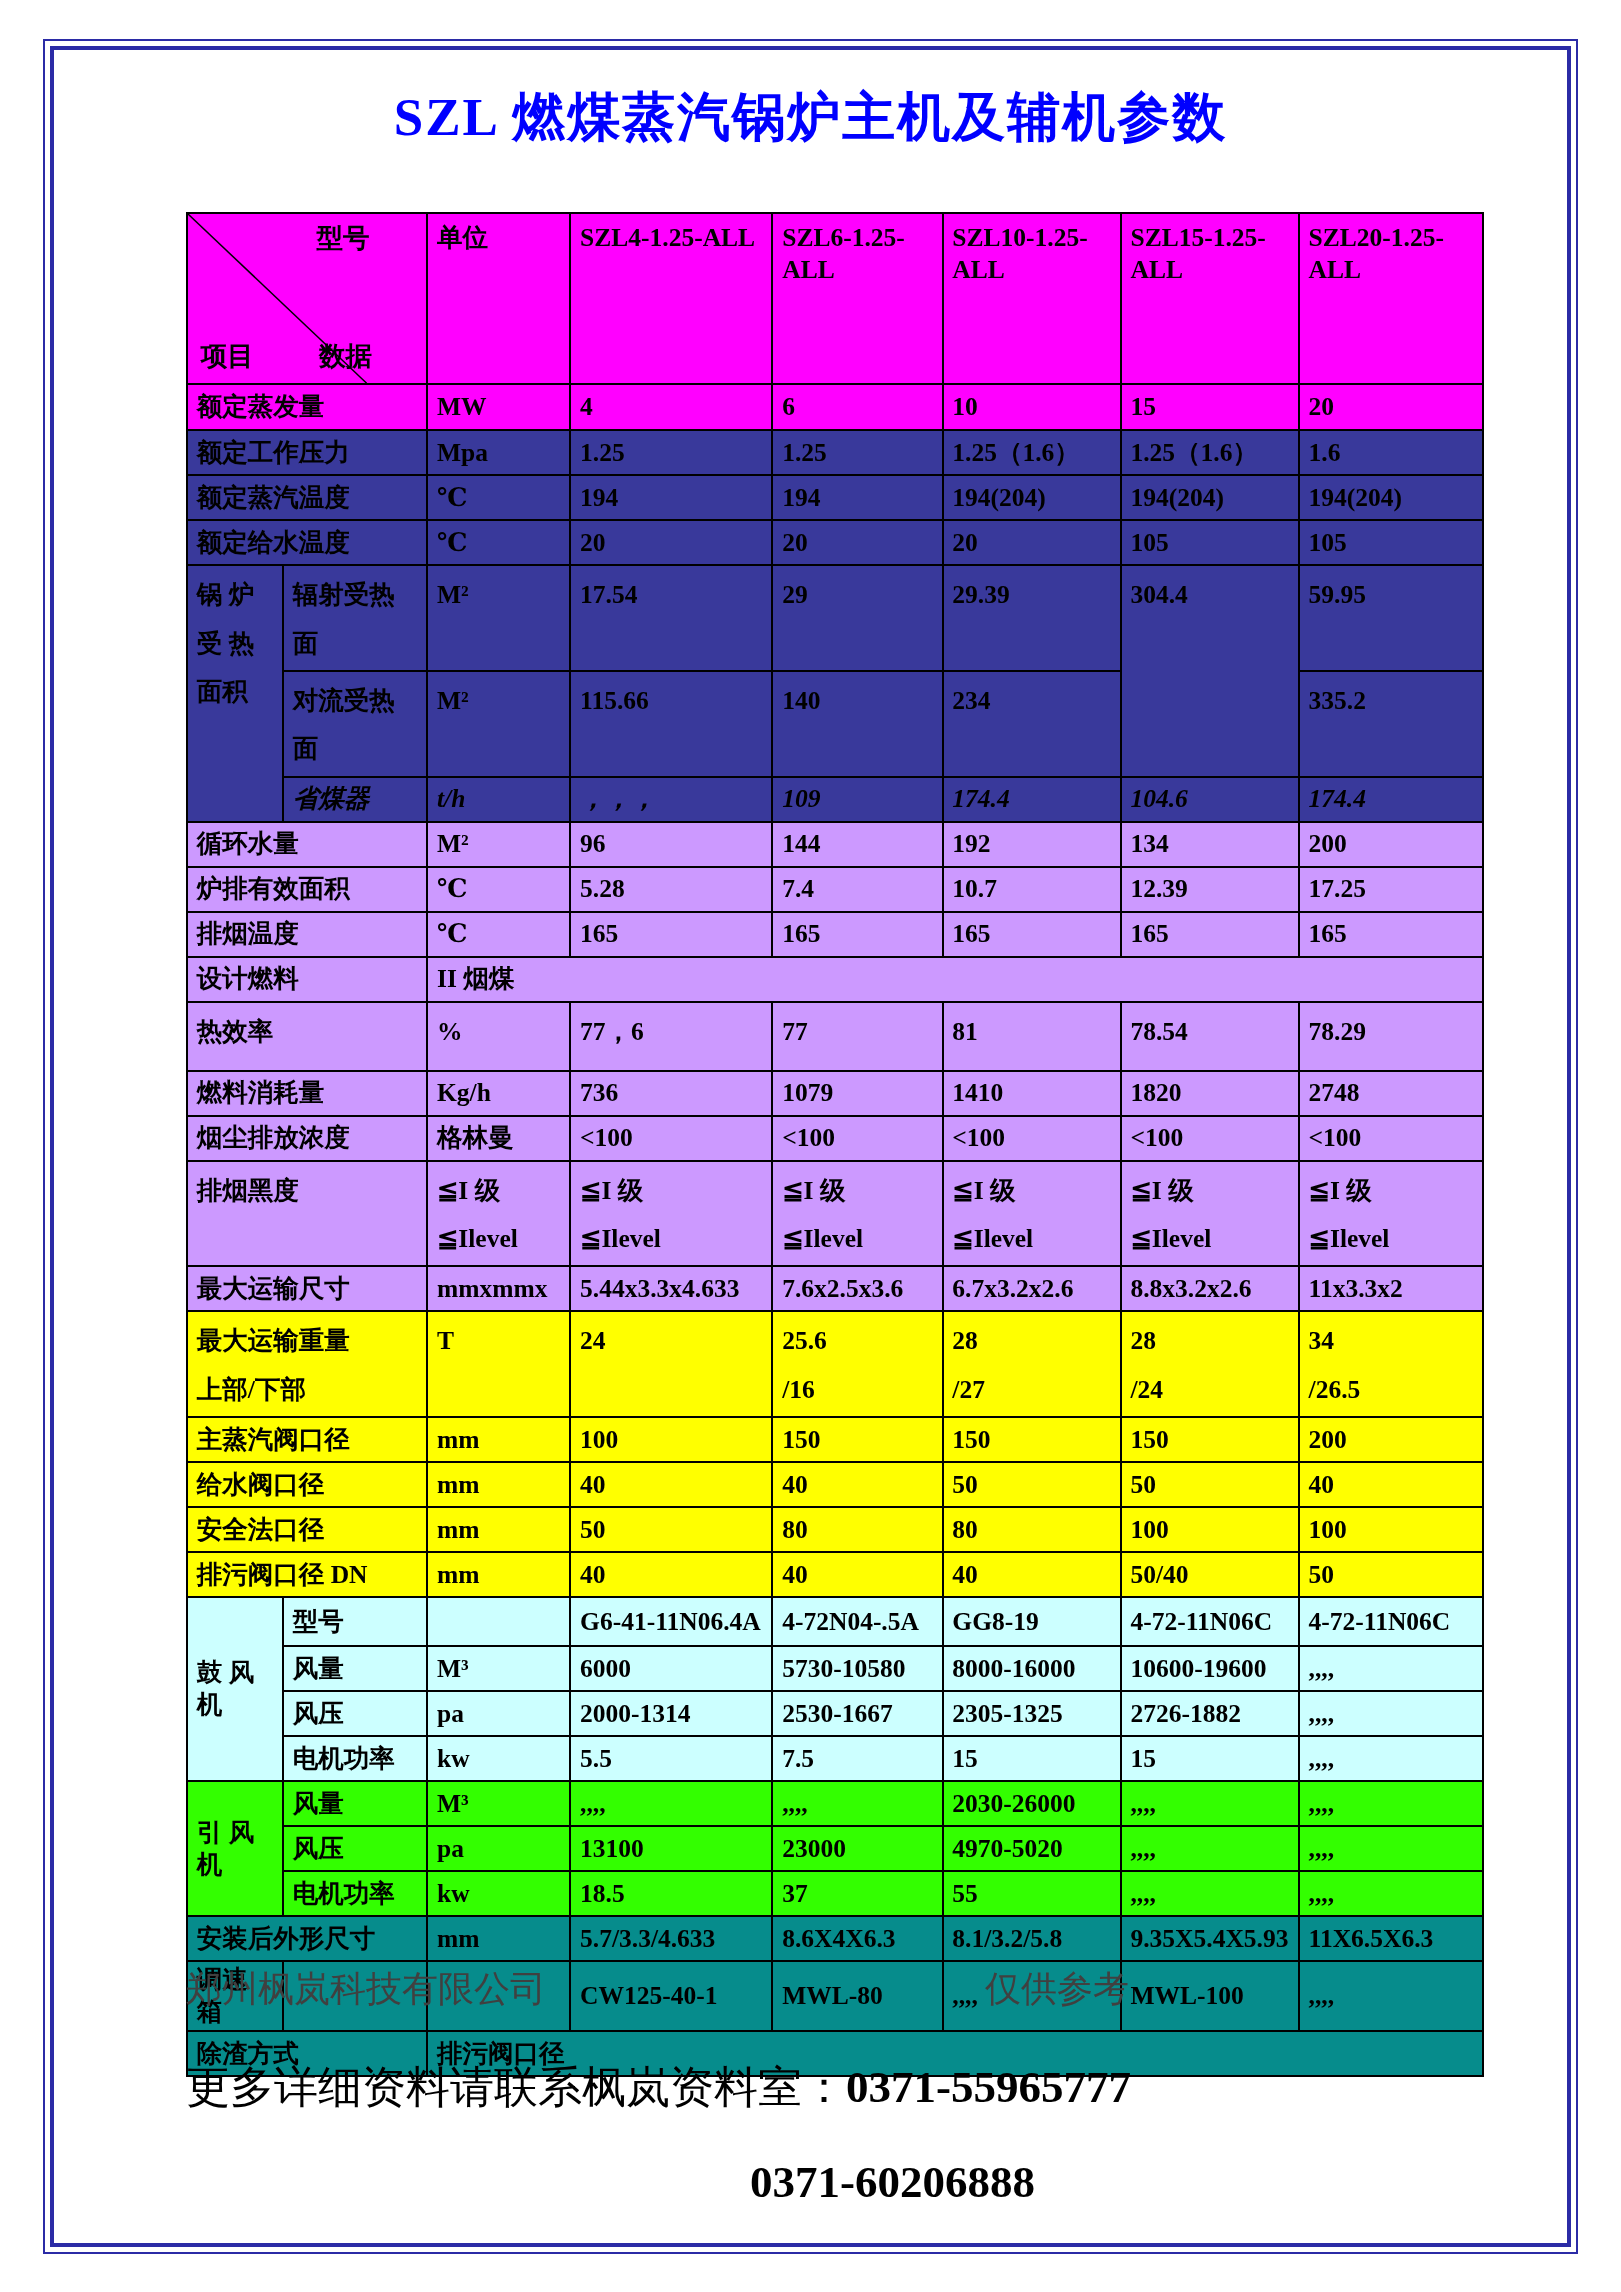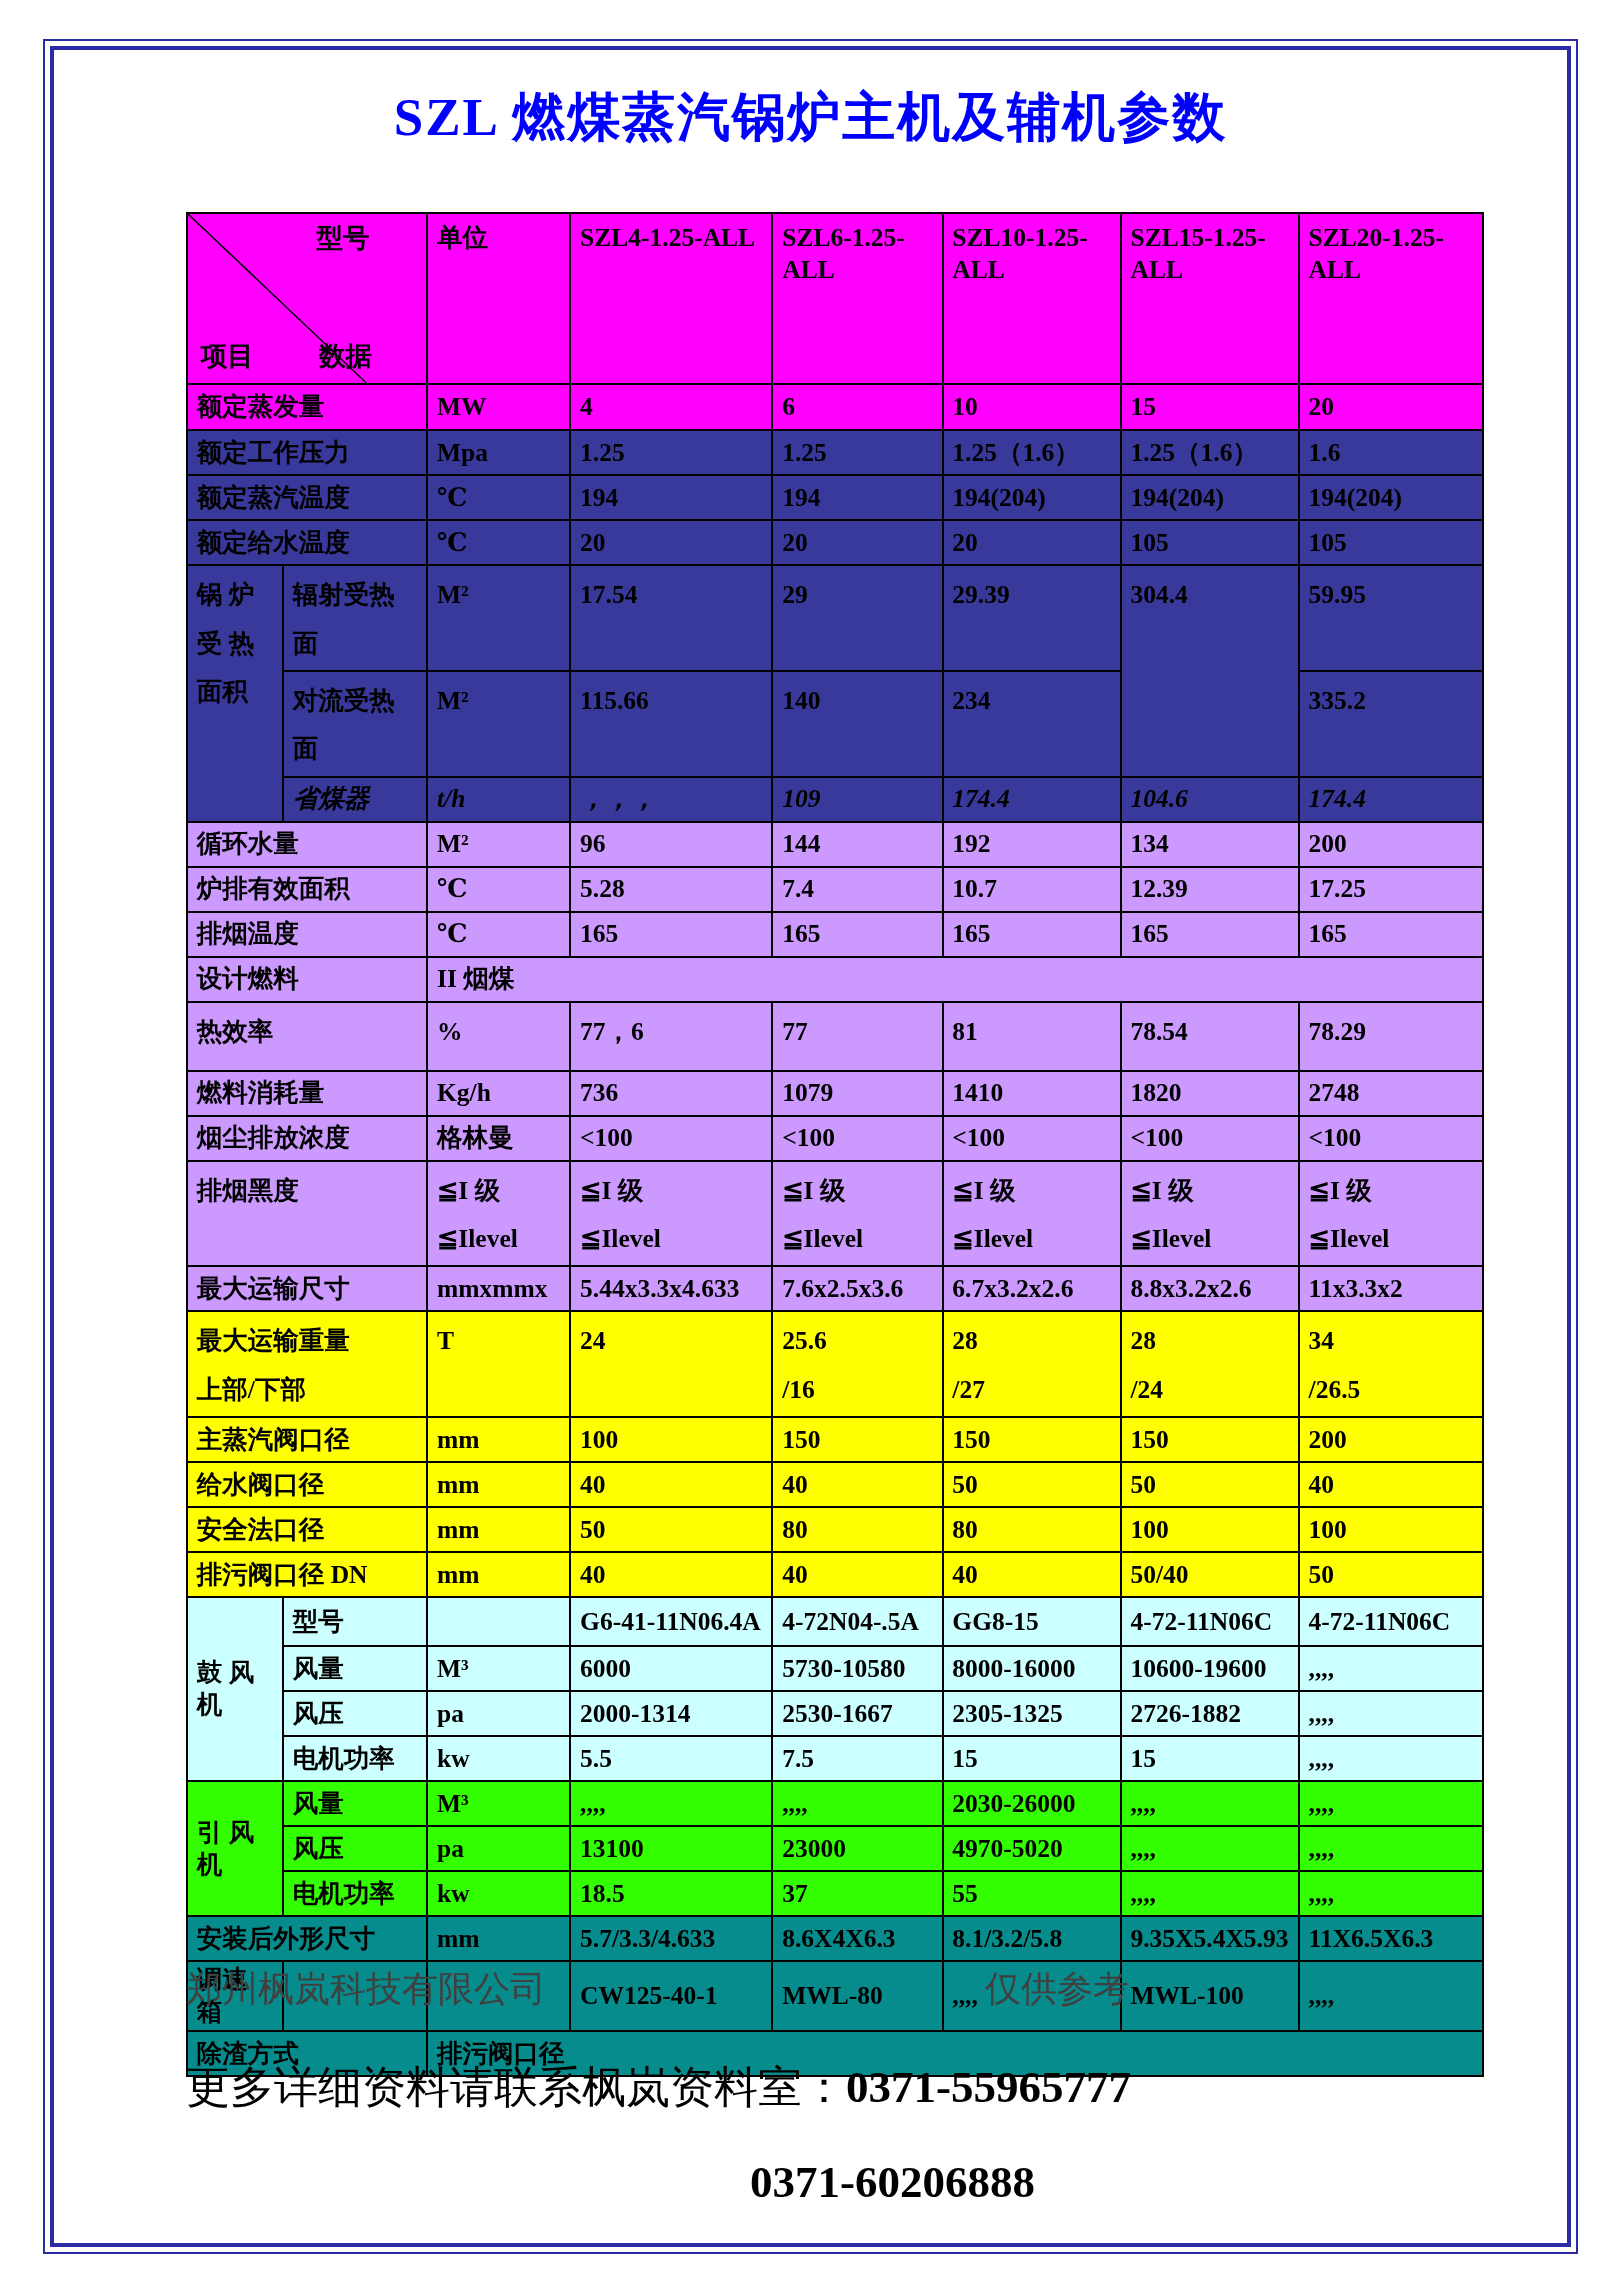--- a/index.html
+++ b/index.html
@@ -298,21 +298,21 @@
           <td>50/40</td>
           <td>50</td>
         </tr>
         <tr class="cyan" style="height: 49px;">
           <td rowspan="4" class="grp">鼓 风
 机</td>
           <td>型号</td>
           <td></td>
           <td>G6-41-11N06.4A</td>
           <td>4-72N04-.5A</td>
-          <td>GG8-15</td>
+          <td>GG8-19</td>
           <td>4-72-11N06C</td>
           <td>4-72-11N06C</td>
         </tr>
         <tr class="cyan" style="height: 45px;">
           <td>风量</td>
           <td>M³</td>
           <td>6000</td>
           <td>5730-10580</td>
           <td>8000-16000</td>
           <td>10600-19600</td>

